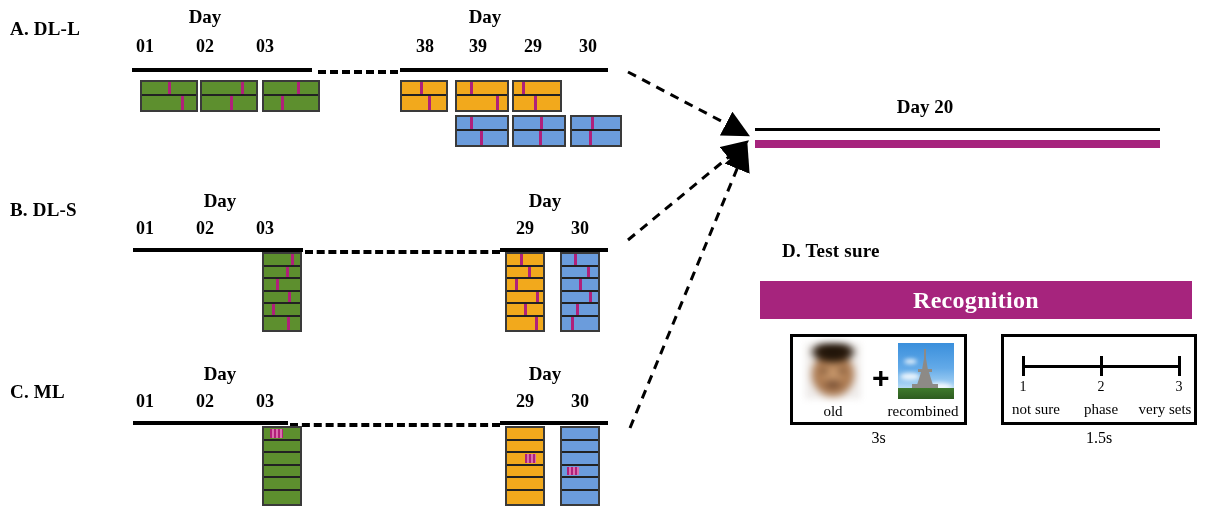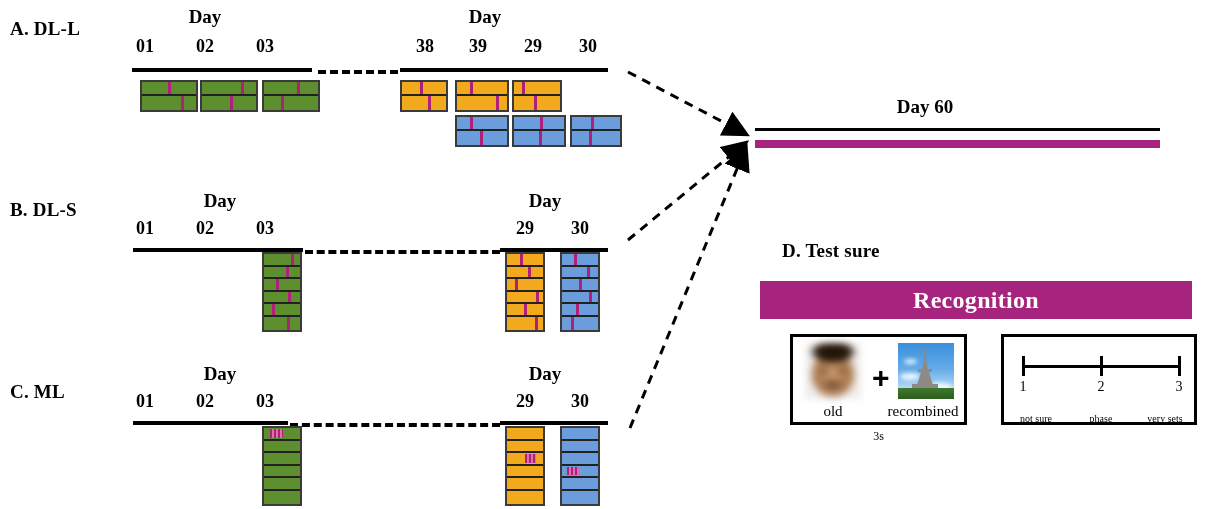--- a/index.html
+++ b/index.html
@@ -114,42 +114,41 @@
   }
   .stim-label {
     font-family: "Liberation Serif", serif;
     font-size: 15px;
     color: #000;
     text-align: center;
     white-space: nowrap;
   }
   .dur {
     font-family: "Liberation Serif", serif;
-    font-size: 12px;
+    font-size: 16px;
     color: #000;
     text-align: center;
   }
   .scale-axis { position: absolute; background: #000; height: 3px; }
   .scale-tick { position: absolute; background: #000; width: 3px; }
   .scale-num {
     position: absolute;
     font-family: "Liberation Serif", serif;
     font-size: 14px;
     color: #000;
     text-align: center;
     white-space: nowrap;
   }
   .scale-cap {
     position: absolute;
     font-family: "Liberation Serif", serif;
-    font-size: 10px;
-    color: #000;
-    text-align: center;
-    white-space: nowrap;
-    margin-top: 12px;
+    font-size: 15px;
+    color: #000;
+    text-align: center;
+    white-space: nowrap;
   }
 
   
   .face-photo {
     position: absolute;
     background:
       radial-gradient(ellipse 30% 16% at 50% 74%, rgba(60,30,20,.65) 0%, rgba(60,30,20,0) 70%),
       radial-gradient(ellipse 12% 7% at 34% 50%, rgba(40,22,14,.7) 0%, rgba(40,22,14,0) 75%),
       radial-gradient(ellipse 12% 7% at 66% 50%, rgba(40,22,14,.7) 0%, rgba(40,22,14,0) 75%),
       radial-gradient(ellipse 52% 26% at 50% 16%, #1c1208 0%, #2a1a0c 55%, rgba(42,26,12,0) 85%),
@@ -404,21 +403,21 @@
     <defs>
       <marker id="ah" markerWidth="9" markerHeight="9" refX="6" refY="4.5" orient="auto" markerUnits="strokeWidth">
         <path d="M0,0 L9,4.5 L0,9 z" fill="#000"></path>
       </marker>
     </defs>
     <path d="M628,72 L742,132" stroke="#000" stroke-width="3" stroke-dasharray="9,7" fill="none" marker-end="url(#ah)"></path>
     <path d="M628,240 L742,146" stroke="#000" stroke-width="3" stroke-dasharray="9,7" fill="none" marker-end="url(#ah)"></path>
     <path d="M630,428 L744,152" stroke="#000" stroke-width="3" stroke-dasharray="9,7" fill="none" marker-end="url(#ah)"></path>
   </svg>
 
-  <div class="abs day-word" style="left:855px; top:96px; width:140px;">Day 60</div>
+  <div class="abs day-word" style="left:855px; top:96px; width:140px;">Day 20</div>
   <div class="abs right-rule" style="left:755px; top:128px; width:405px;"></div>
   <div class="abs right-bar" style="left:755px; top:140px; width:405px; background:#a6247d;"></div>
 
   <div class="abs panel-label" style="left:782px; top:240px;">D. Test sure</div>
 
   <div class="abs recog-header" style="left:760px; top:281px; width:432px; height:38px; background:#a6247d;">Recognition</div>
 
   <div class="stim-box" style="left:790px; top:334px; width:177px; height:91px;">
     <div class="face-photo" style="left:12px; top:6px; width:56px; height:56px;"></div>
     <div class="abs plus" style="left:79px; top:26px;">+</div>
@@ -447,14 +446,15 @@
     <div class="scale-tick" style="left:18px; top:19px; height:20px;"></div>
     <div class="scale-tick" style="left:96px; top:19px; height:20px;"></div>
     <div class="scale-tick" style="left:174px; top:19px; height:20px;"></div>
     <div class="scale-num" style="left:8px; top:42px; width:22px;">1</div>
     <div class="scale-num" style="left:86px; top:42px; width:22px;">2</div>
     <div class="scale-num" style="left:164px; top:42px; width:22px;">3</div>
     <div class="scale-cap" style="left:-2px; top:64px; width:68px;">not sure</div>
     <div class="scale-cap" style="left:70px; top:64px; width:54px;">phase</div>
     <div class="scale-cap" style="left:124px; top:64px; width:74px;">very sets</div>
   </div>
+  <div class="abs dur" style="left:1001px; top:429px; width:196px;">1.5s</div>
 
 </div>
 
 </body></html>

